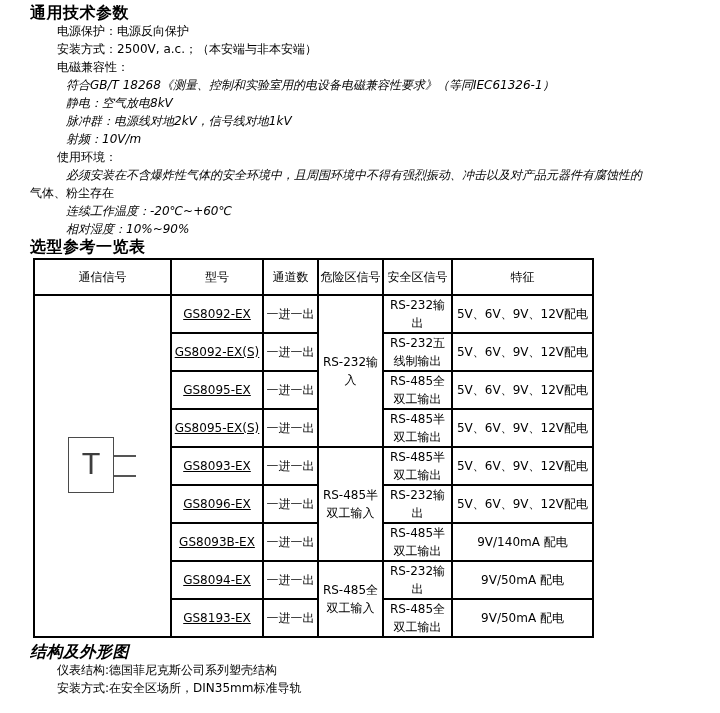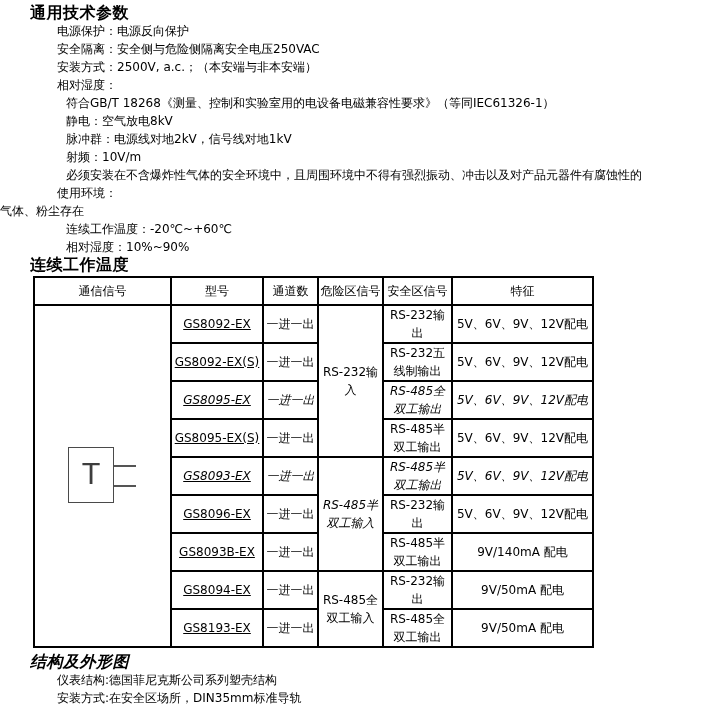--- a/index.html
+++ b/index.html
@@ -8,43 +8,43 @@
     width:720px; height:713px; overflow:hidden;
     font-family:"DejaVu Sans", sans-serif;
     font-size:12px; color:#000; line-height:18px;
   }
   .doc { padding-top:4px; }
   .heading {
     font-size:16px; font-weight:bold; line-height:18px;
     margin-left:30px; letter-spacing:0.5px;
   }
   .line { line-height:18px; white-space:nowrap; }
-  .ind0 { }
+  .ind0 { margin-left:30px; }
   .ind1 { margin-left:57px; }
-  .ind2 { margin-left:66px; }
+  .ind2 { margin-left:66px;font-style:italic; }
 
   table.sel {
     border-collapse:collapse; table-layout:fixed;
     margin:2px 0 0 33px;
   }
   table.sel col.c1 { width:137px; }
   table.sel col.c2 { width:92px; }
   table.sel col.c3 { width:55px; }
   table.sel col.c4 { width:65px; }
   table.sel col.c5 { width:69px; }
   table.sel col.c6 { width:141px; }
   table.sel th, table.sel td {
     border:2px solid #000; font-size:12px; font-weight:normal;
     line-height:18px; padding:0; text-align:center; vertical-align:middle;
     overflow:hidden;
   }
-  table.sel .rh-f { height:28px; }
+  table.sel .rh-f { height:36px; }
   table.sel .rh-a { height:21px; }
   table.sel .rh-b { height:36px; }
-  table.sel .rh-c { height:38px;font-style:italic; }
+  table.sel .rh-c { height:38px; }
   table.sel .rh-d { height:37px; }
   table.sel .rh-e { height:22px;padding-left:28px; }
   td.model, th.feat-h, td.feat { text-align:left; padding-left:2px; }
   td.feat { padding-left:1px;border-radius:15px; }
   td.model span { text-decoration:underline; }
   td.diagram-cell { vertical-align:middle; }
 
   .device { position:relative; width:70px; height:58px; margin-left:33px; }
   .t-box {
     position:absolute; left:0; top:0; width:46px; height:56px;
@@ -56,34 +56,33 @@
   .lead.top { top:18px; }
   .lead.bottom { top:38px; }
 </style>
 </head>
 <body>
 
 <div class="doc">
 
   <div class="heading">通用技术参数</div>
   <div class="line ind1">电源保护：电源反向保护</div>
-  <div class="line ind1">安全隔离：安全侧与危险侧隔离安全电压250VAC</div>
   <div class="line ind1">安装方式：2500V, a.c.；（本安端与非本安端）</div>
-  <div class="line ind1">相对湿度：</div>
+  <div class="line ind1">电磁兼容性：</div>
   <div class="line ind2">符合GB/T 18268《测量、控制和实验室用的电设备电磁兼容性要求》（等同IEC61326-1）</div>
   <div class="line ind2">静电：空气放电8kV</div>
   <div class="line ind2">脉冲群：电源线对地2kV，信号线对地1kV</div>
   <div class="line ind2">射频：10V/m</div>
+  <div class="line ind1">使用环境：</div>
   <div class="line ind2">必须安装在不含爆炸性气体的安全环境中，且周围环境中不得有强烈振动、冲击以及对产品元器件有腐蚀性的</div>
-  <div class="line ind1">使用环境：</div>
   <div class="line ind0">气体、粉尘存在</div>
   <div class="line ind2">连续工作温度：-20℃~+60℃</div>
   <div class="line ind2">相对湿度：10%~90%</div>
 
-  <div class="heading">连续工作温度</div>
+  <div class="heading">选型参考一览表</div>
 
   <table class="sel">
     <colgroup>
         <col class="c1">
         <col class="c2">
         <col class="c3">
         <col class="c4">
         <col class="c5">
         <col class="c6">
       </colgroup>

